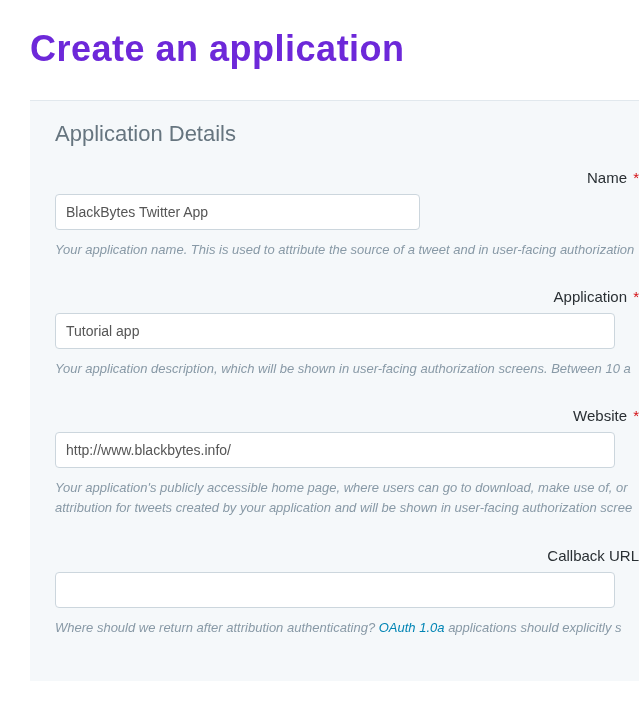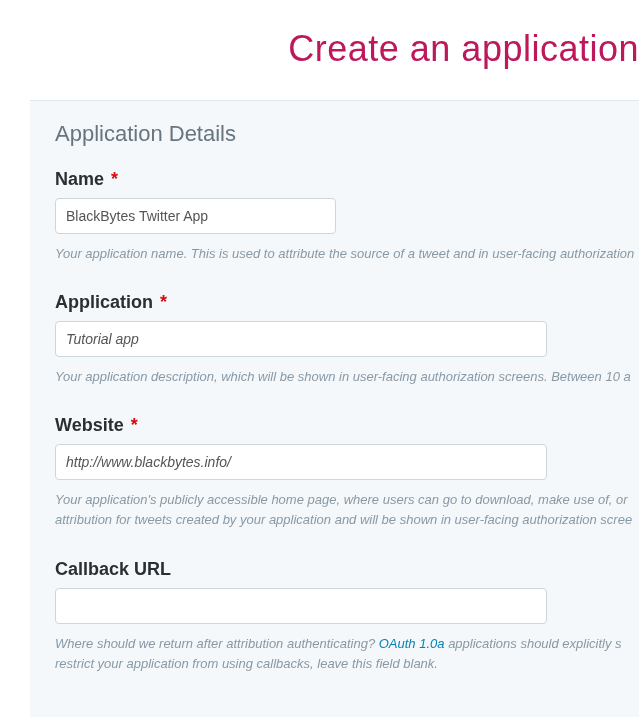--- a/index.html
+++ b/index.html
@@ -10,66 +10,65 @@
     body {
       font-family: "Helvetica Neue", Helvetica, Arial, sans-serif;
       background: #ffffff;
       color: #333;
       width: 639px;
       height: 725px;
       overflow: hidden;
     }
     .page-title {
       font-size: 36px;
-      font-weight: 400;
-      color: #be185d;
+      font-weight: 700;
+      color: #6d28d9;
       margin: 28px 0 30px 30px;
       letter-spacing: 0.5px;
-      text-align: right;
     }
     .panel {
       background: #f5f8fa;
       border-top: 1px solid #e1e8ed;
       margin: 0 0 0 30px;
       padding: 20px 0 15px 25px;
     }
     .section-title {
       font-size: 22px;
       font-weight: 400;
       color: #66757f;
       margin-bottom: 22px;
     }
     .field-group {
       margin-bottom: 28px;
     }
     .field-label {
       display: block;
-      font-size: 18px;
-      font-weight: 700;
+      font-size: 15px;
+      font-weight: 400;
       color: #292f33;
       margin-bottom: 8px;
+      text-align: right;
     }
     .required {
       color: #d40d12;
       margin-left: 2px;
     }
     .text-input {
-      width: 281px;
+      width: 365px;
       height: 36px;
       padding: 7px 10px;
       font-size: 14px;
       color: #555;
       background: #fff;
       border: 1px solid #ccd6dd;
       border-radius: 4px;
       outline: none;
     }
     .text-input.wide {
-      width: 492px;
-      font-style: italic;
+      width: 560px;
     }
     .help-text {
       font-size: 13px;
       font-style: italic;
       color: #8899a6;
       margin-top: 10px;
       line-height: 1.55;
       max-width: 600px;
     }
     .help-text a {
@@ -115,16 +114,15 @@
     </p>
   </div>
 
   <div class="field-group">
     <label class="field-label">
       <span>Callback URL</span>
     </label>
     <input type="text" class="text-input wide" value="" style="">
     <p class="help-text">
       <span>Where should we return after attribution authenticating? </span><a href="#">OAuth 1.0a</a><span> applications should explicitly s</span><br>
-      <span>restrict your application from using callbacks, leave this field blank.</span>
     </p>
   </div>
 </div>
 
 </body></html>

